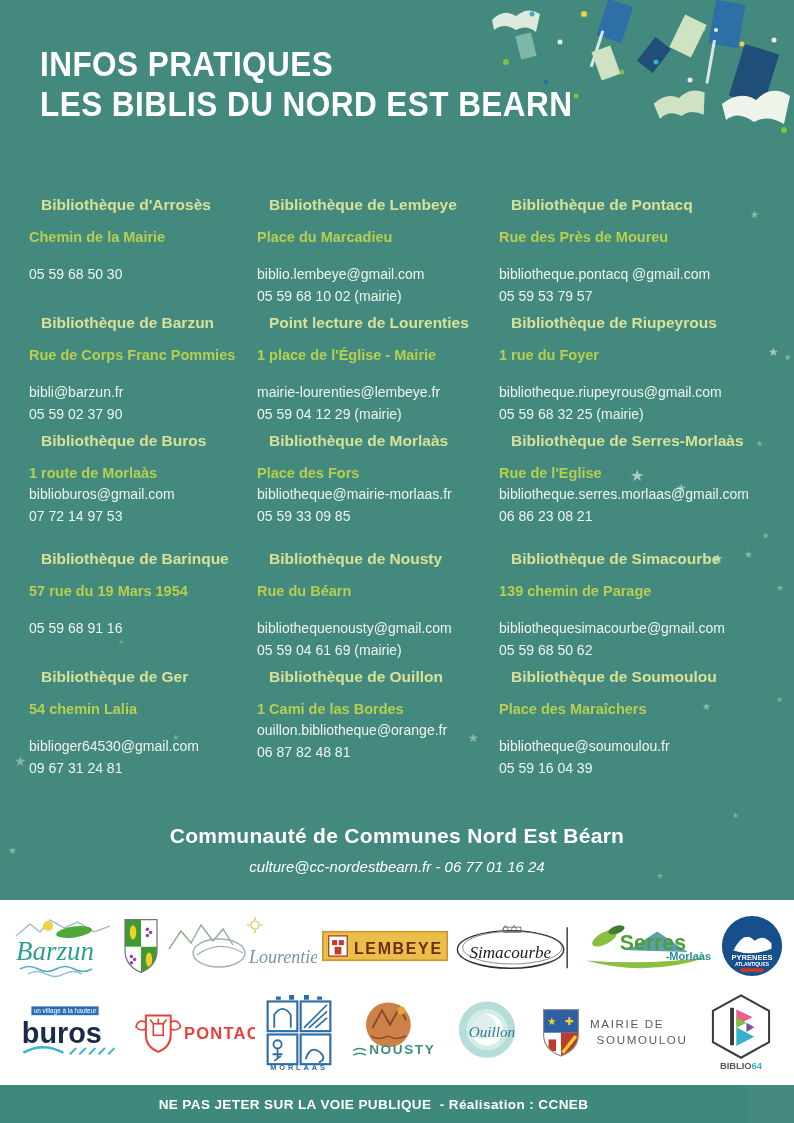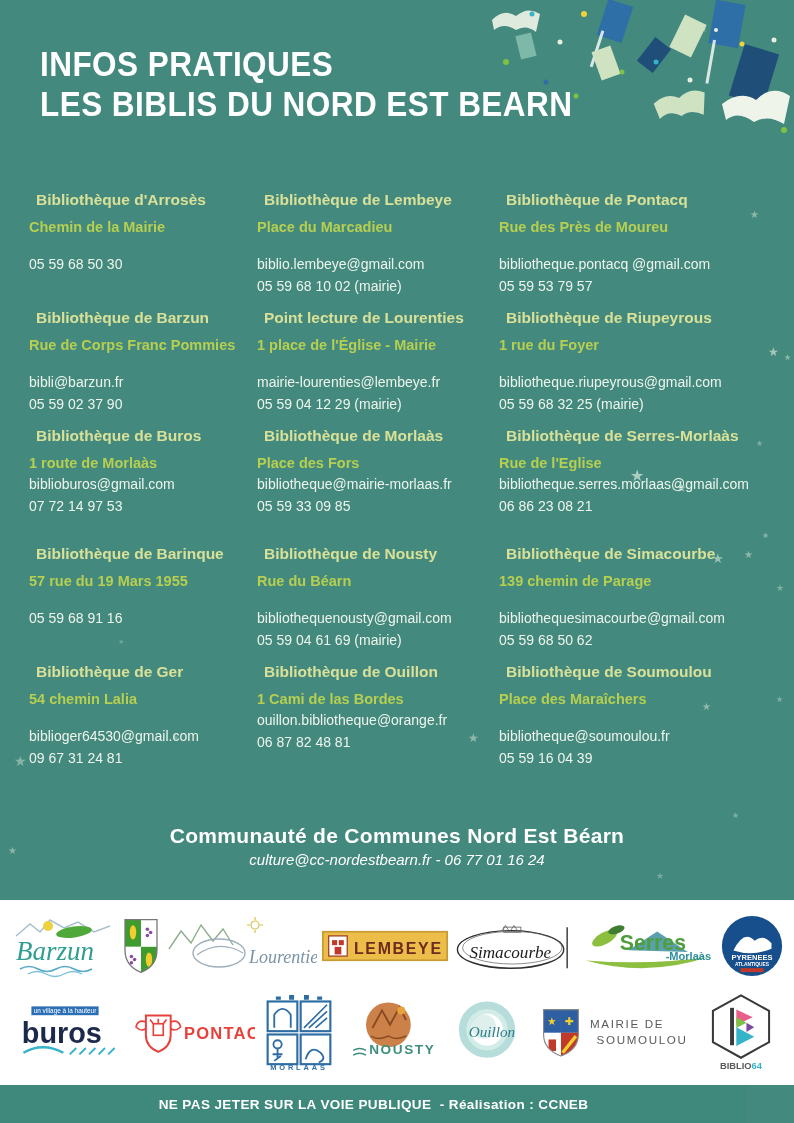--- a/index.html
+++ b/index.html
@@ -19,27 +19,27 @@
   .books-illustration{position:absolute;top:0;right:0;pointer-events:none;}
   
   .stars{position:absolute;inset:0;pointer-events:none;}
   .star{position:absolute;color:#d9ead9;line-height:1;}
   
   .grid{
     position:absolute;left:29px;top:182px;width:760px;
     display:grid;grid-template-columns:228px 242px 290px;grid-auto-rows:118px;
   }
   .card{overflow:visible;}
-  .lib-name{margin:7px;font-size:15.5px;line-height:21px;font-weight:bold;color:#d9e199;}
+  .lib-name{margin:12px;font-size:15.5px;line-height:21px;font-weight:bold;color:#d9e199;}
   .lib-addr{font-size:14.5px;line-height:20px;font-weight:bold;color:#b6cf51;}
   .lib-contact{margin-top:16px;font-size:14px;line-height:22px;color:#eef5ec;}
   
   .org-block{position:absolute;top:824px;left:0;width:794px;text-align:center;color:#ffffff;}
   .org-name{margin:0;font-size:21px;font-weight:bold;letter-spacing:.3px;}
-  .org-contact{margin-top:3px;font-size:15px;font-style:italic;}
+  .org-contact{margin-top:10px;font-size:15px;font-style:italic;}
   
   .logo-band{
     position:absolute;left:0;bottom:38px;width:794px;height:185px;background:#ffffff;
     display:flex;flex-direction:column;justify-content:space-evenly;
   }
   .logo-row{display:flex;align-items:center;justify-content:space-evenly;padding:0 6px;}
   .logo{display:block;}
   
   .bottom-bar{
     position:absolute;left:0;bottom:0;width:747px;height:38px;background:#3e897b;
@@ -188,21 +188,21 @@
       <h3 class="lib-name">Bibliothèque de Serres-Morlaàs</h3>
       <div class="lib-addr">Rue de l'Eglise</div>
       <div class="lib-contact" style="margin-top:0">
         <div>bibliotheque.serres.morlaas@gmail.com</div>
         <div>06 86 23 08 21</div>
       </div>
     </article>
 
     <article class="card">
       <h3 class="lib-name">Bibliothèque de Barinque</h3>
-      <div class="lib-addr">57 rue du 19 Mars 1955</div>
+      <div class="lib-addr">57 rue du 19 Mars 1954</div>
       <div class="lib-contact">
 
         <div>05 59 68 91 16</div>
       </div>
     </article>
 
     <article class="card">
       <h3 class="lib-name">Bibliothèque de Nousty</h3>
       <div class="lib-addr">Rue du Béarn</div>
       <div class="lib-contact">

